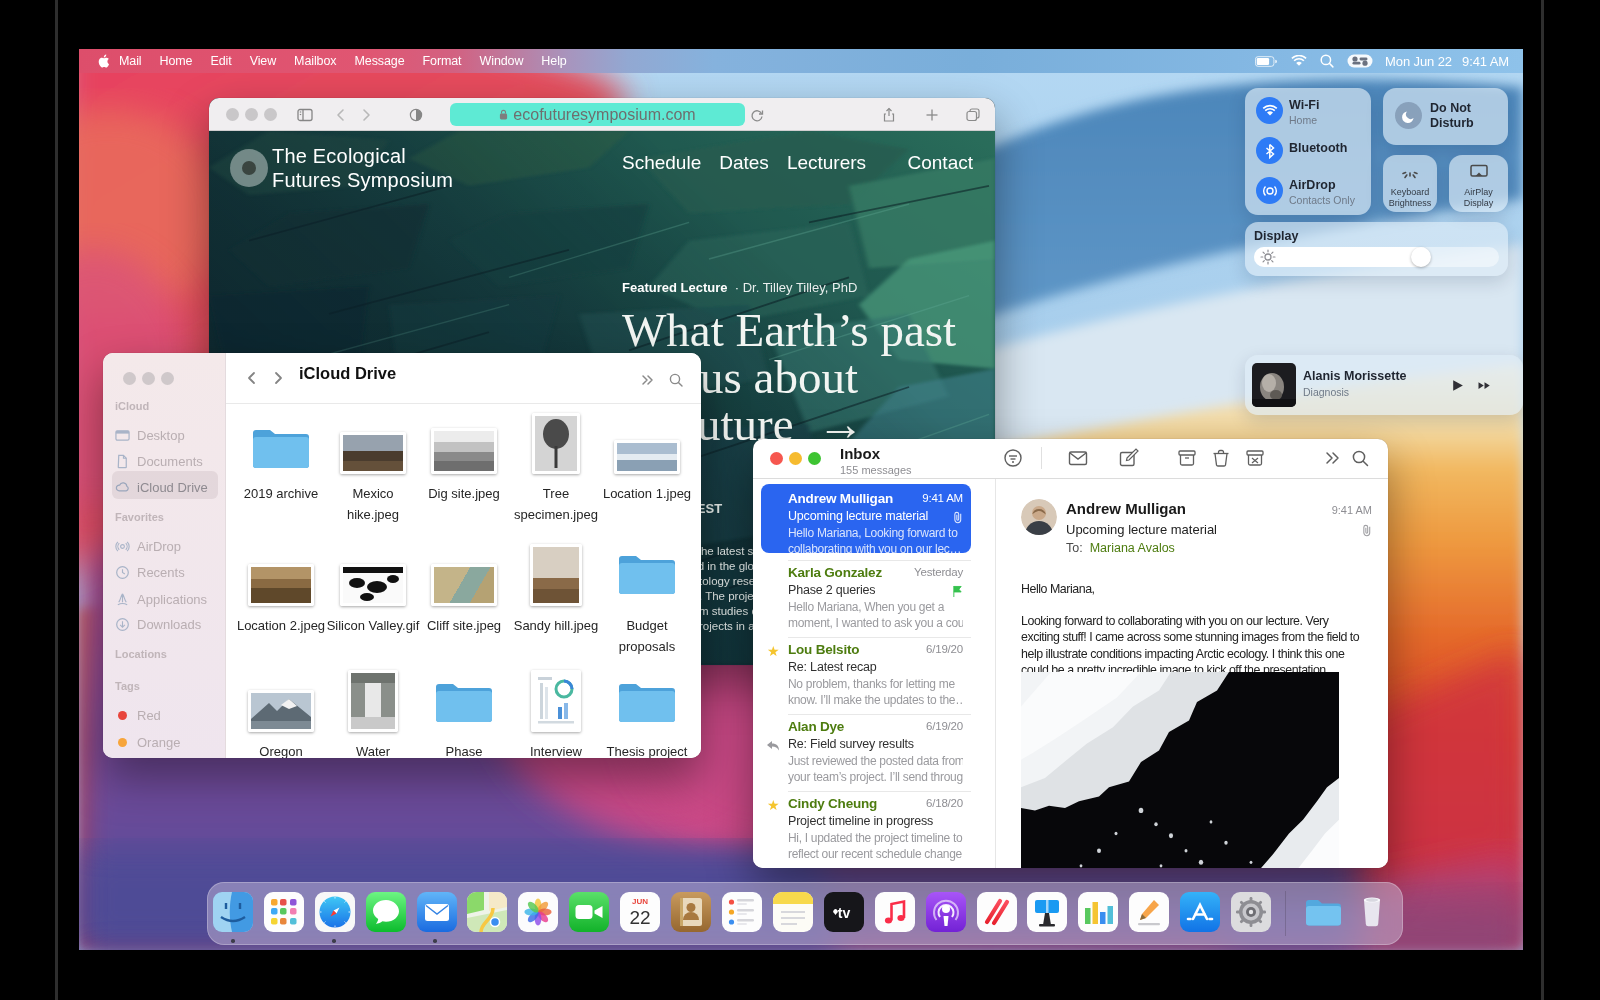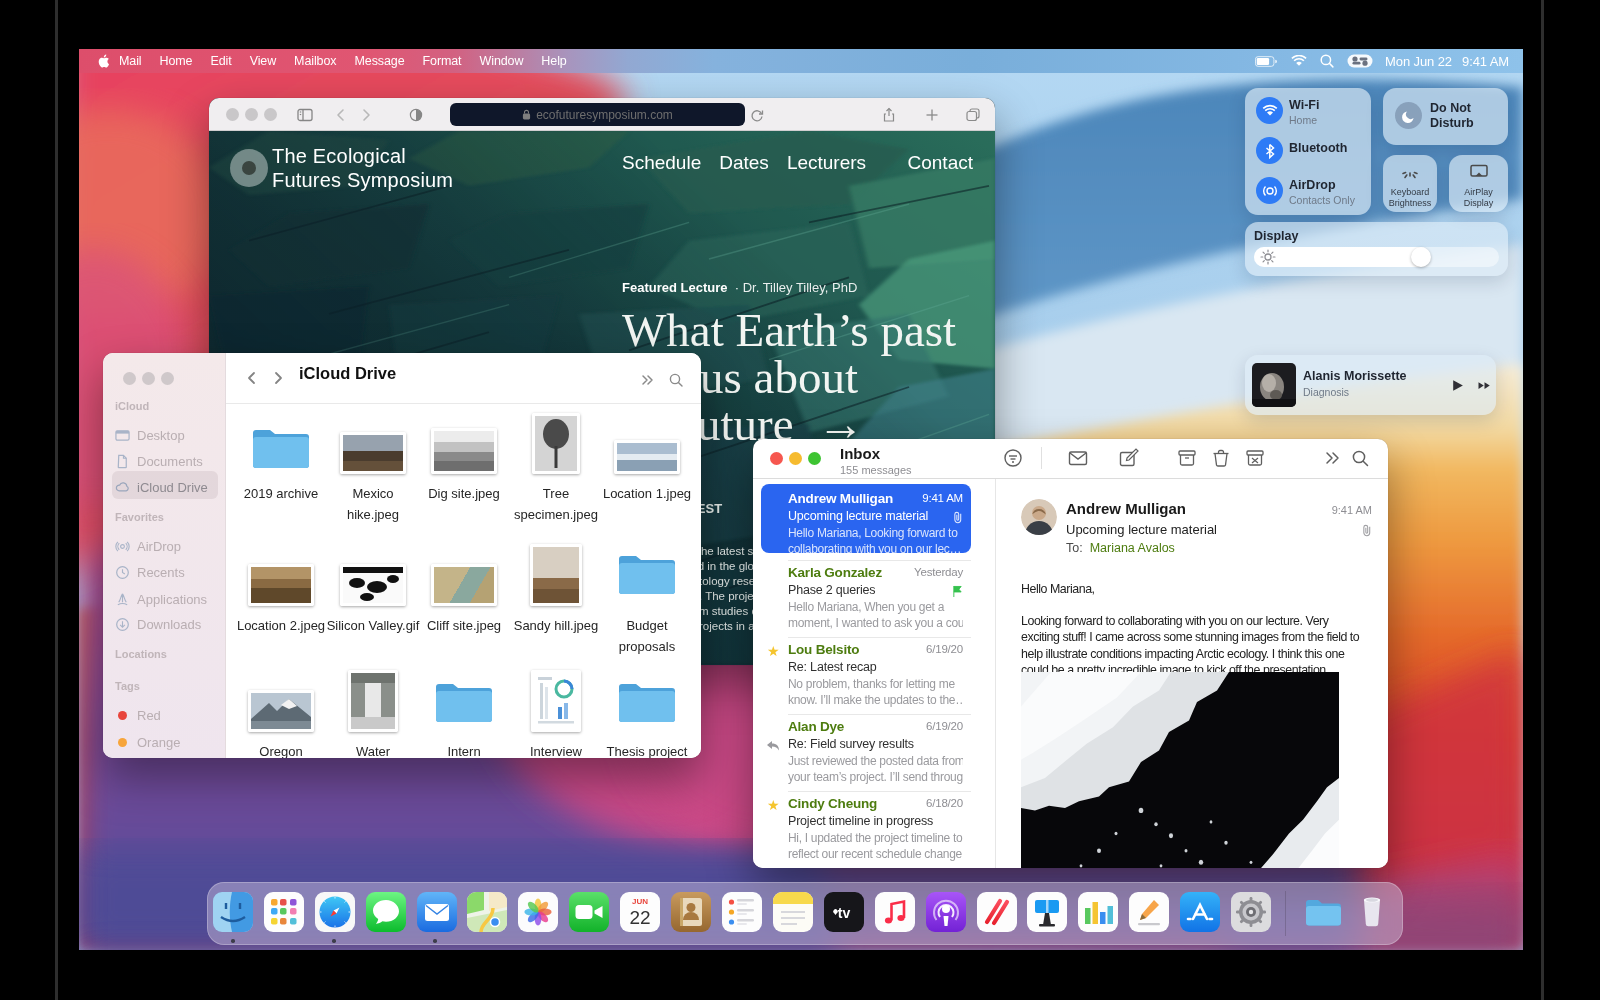--- a/index.html
+++ b/index.html
@@ -15,21 +15,21 @@
 .win{position:absolute;border-radius:10px;box-shadow:0 20px 45px rgba(0,0,0,.4),0 0 1px rgba(0,0,0,.35)}
 #safari{left:130px;top:49px;width:786px;height:567px;background:#12313a}
 #finder{left:24px;top:304px;width:598px;height:405px;background:#fff}
 #mail{left:674px;top:390px;width:635px;height:429px;background:#fff}
 #cc{position:absolute;left:1164px;top:39px;width:268px;height:377px}
 #dock{position:absolute;left:128px;top:833px;width:1196px;height:63px;border-radius:17px;background:rgba(216,205,228,.42);backdrop-filter:blur(8px);box-shadow:inset 0 0 0 1px rgba(255,255,255,.25)}
 
 .stb{position:relative;height:33px;background:#f0eef0;border-radius:10px 10px 0 0;border-bottom:1px solid #d0ced0}
 .tl{position:absolute;top:10px;width:13px;height:13px;border-radius:50%;background:#c9c7c9}
 .sic{position:absolute;top:8.5px;width:16px;height:16px}
-.surl{position:absolute;left:241px;top:5px;width:295px;height:23px;background:#0f172a;border-radius:6px;display:flex;align-items:center;justify-content:center;font-size:12px;color:#6e6e6e}
+.surl{position:absolute;left:241px;top:5px;width:295px;height:23px;background:#5eead4;border-radius:6px;display:flex;align-items:center;justify-content:center;font-size:16px;color:#6e6e6e}
 .sbody{position:relative;height:533px;overflow:hidden;border-radius:0 0 10px 10px;background:#13333c}
 .shead{position:absolute;left:0;top:0;width:100%;color:#fff}
 .slogo{position:absolute;left:21px;top:18px;width:38px;height:38px;border-radius:50%;background:rgba(190,200,198,.55)}
 .slogo span{position:absolute;left:12px;top:12px;width:14px;height:14px;border-radius:50%;background:#3a4540}
 .stitle{position:absolute;left:63px;top:13px;font-size:20px;line-height:24px;font-weight:500;letter-spacing:.2px}
 .snav{position:absolute;left:413px;top:21px;font-size:19px}
 .scontact{position:absolute;right:22px;top:21px;font-size:19px}
 .sfeat{position:absolute;left:413px;top:149px;color:#fff;font-size:13px}
 .shl{position:absolute;color:#f2f5f2;font-family:"Liberation Serif",serif;font-size:47px;white-space:nowrap}
 .sbtxt{position:absolute;left:451px;top:370px;color:#e8eeec;font-size:11.5px;line-height:15px}
@@ -444,21 +444,21 @@
                 <rect x="14" y="8" width="16" height="40" fill="#e8e8e8"></rect>
                 <rect x="0" y="44" width="44" height="12" fill="#c9c9c9"></rect>
                 <rect x="0" y="0" width="44" height="10" fill="#6e736e"></rect>
               </svg></div>
           </div>
    <div class="lb" style="left:147px;top:389px">Water</div>
    <svg class="fol" style="left:207px;top:325px" viewBox="0 0 62 50">
             <path d="M3,9 a3,3 0 0 1 3,-3 h14 l5,4 h31 a3,3 0 0 1 3,3 v28 a3,3 0 0 1 -3,3 h-50 a3,3 0 0 1 -3,-3 Z" fill="#4da2da"></path>
             <rect x="3" y="13" width="56" height="31" rx="3" fill="#70c0ee"></rect>
           </svg>
-   <div class="lb" style="left:238px;top:389px">Intern</div>
+   <div class="lb" style="left:238px;top:389px">Phase</div>
    <div class="ph" style="left:305px;top:317px;width:50px;height:62px">
             <div style="background:#fff"><svg width="44" height="56" viewBox="0 0 44 56">
                 <rect width="44" height="56" fill="#fff"></rect>
                 <rect x="4" y="4" width="14" height="3" fill="#c9d2da"></rect>
                 <circle cx="30" cy="16" r="8" fill="none" stroke="#4ab8a0" stroke-width="3"></circle>
                 <path d="M30,8 a8,8 0 0 1 8,8" fill="none" stroke="#3a86d8" stroke-width="3"></path>
                 <rect x="6" y="10" width="3" height="36" fill="#ccd5dc"></rect>
                 <rect x="11" y="14" width="3" height="32" fill="#dde4ea"></rect>
                 <rect x="24" y="34" width="4" height="12" fill="#4a90d8"></rect>
                 <rect x="30" y="30" width="4" height="16" fill="#88b8e8"></rect>
@@ -679,21 +679,21 @@
               <line x1="1" y1="8" x2="2.8" y2="8"></line>
               <line x1="13.2" y1="8" x2="15" y2="8"></line>
               <line x1="3.05" y1="3.05" x2="4.3" y2="4.3"></line>
               <line x1="11.7" y1="11.7" x2="12.95" y2="12.95"></line>
               <line x1="3.05" y1="12.95" x2="4.3" y2="11.7"></line>
               <line x1="11.7" y1="4.3" x2="12.95" y2="3.05"></line>
             </g>
           </svg>
   </div>
  </div>
- <div class="card" style="left:2px;top:267px;width:251px;height:60px">
+ <div class="card" style="left:2px;top:267px;width:278px;height:60px">
   <div class="malb">
           <svg viewBox="0 0 44 44">
             <rect width="44" height="44" fill="#1c1c20"></rect>
             <ellipse cx="20" cy="24" rx="12" ry="14" fill="#8a8580"></ellipse>
             <ellipse cx="17" cy="20" rx="7" ry="9" fill="#b5afa8"></ellipse>
             <ellipse cx="24" cy="32" rx="6" ry="5" fill="#5e5a55"></ellipse>
             <rect x="0" y="36" width="44" height="8" fill="#111114"></rect>
           </svg>
         </div>
   <div class="cct" style="left:58px;top:14px">Alanis Morissette</div>

